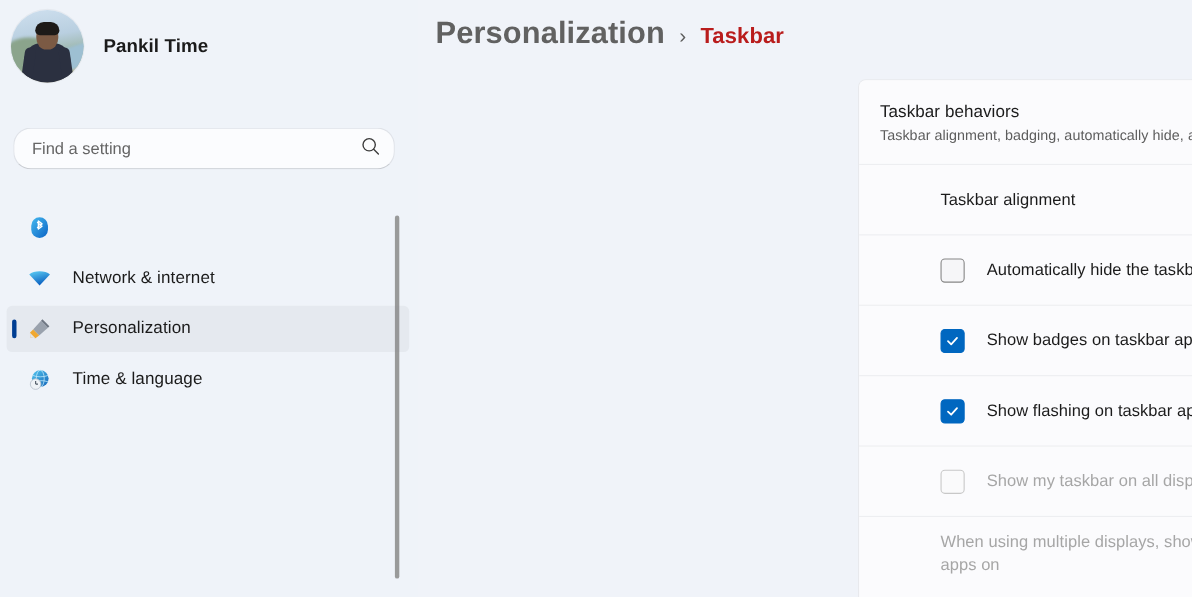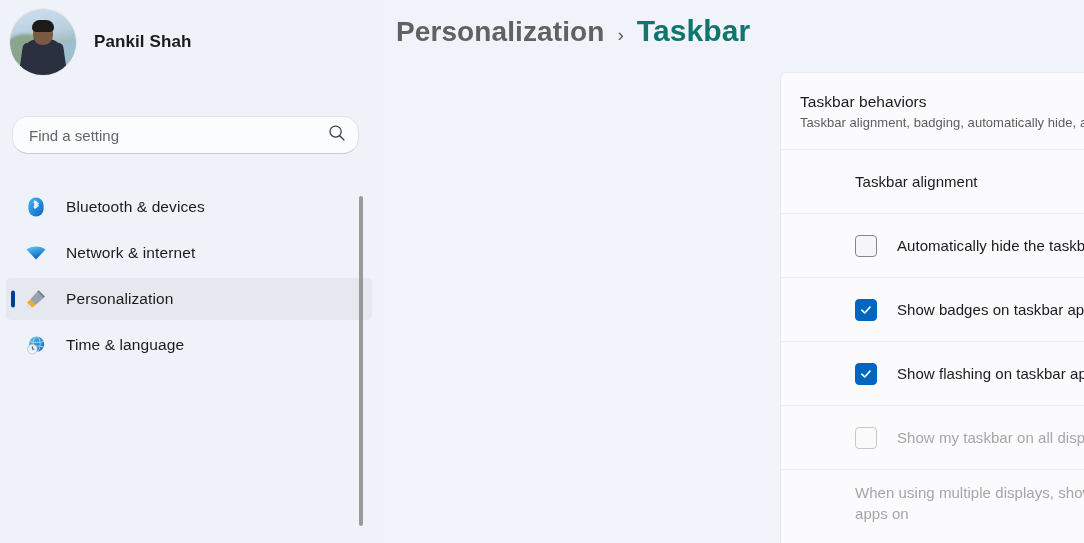--- a/index.html
+++ b/index.html
@@ -221,23 +221,23 @@
     color: #616161;
     letter-spacing: 0.1px;
   }
   .crumb-sep {
     font-size: 19px;
     color: #5c5c5c;
     margin: 0 13px;
     font-weight: 400;
   }
   .crumb-current {
-    font-size: 30px;
+    font-size: 20px;
     font-weight: 600;
-    color: #0f766e;
+    color: #b91c1c;
     letter-spacing: 0.1px;
   }
 
   .panel {
     position: absolute;
     left: 400px;
     top: 72px;
     width: 666px;
     height: 480px;
     background: #fbfbfd;
@@ -329,21 +329,21 @@
     <div class="account-block">
       <div class="avatar">
         <div class="hill"></div>
         <div class="water"></div>
         <div class="body"></div>
         <div class="arm-l"></div>
         <div class="arm-r"></div>
         <div class="head"></div>
         <div class="hair"></div>
       </div>
-      <div class="account-name">Pankil Shah</div>
+      <div class="account-name">Pankil Time</div>
     </div>
 
     <div class="search-box">
       <input class="search-input" type="text" placeholder="Find a setting" style="">
       <span class="search-icon">
         <svg width="18" height="18" viewBox="0 0 18 18">
           <circle cx="7.6" cy="7.6" r="5.6" fill="none" stroke="#3b3b3b" stroke-width="1.25"></circle>
           <line x1="11.7" y1="11.7" x2="16" y2="16" stroke="#3b3b3b" stroke-width="1.25" stroke-linecap="round"></line>
         </svg>
       </span>
@@ -359,21 +359,20 @@
             <defs>
                 <linearGradient id="gbt" x1="0" y1="0" x2="1" y2="1">
               <stop offset="0" stop-color="#45b9ef"></stop>
                   <stop offset="1" stop-color="#0b63c5"></stop>
             </linearGradient>
               </defs>
             <rect x="3.4" y="1.6" width="15.2" height="18.8" rx="7.6" fill="url(#gbt)"></rect>
             <path d="M9.1 6.2 L13.2 9.6 L9.9 12.2 L9.9 4.9 L13.2 7.5 L9.1 10.9" fill="none" stroke="#ffffff" stroke-width="1.25" stroke-linecap="round" stroke-linejoin="round"></path>
           </svg>
         </span>
-        <span class="nav-label">Bluetooth &amp; devices</span>
       </div>
 
       <div class="nav-item">
 
         <span class="nav-icon">
           <svg width="22" height="22" viewBox="0 0 22 22">
             <defs>
                 <linearGradient id="gwf" x1="0" y1="0" x2="0.4" y2="1">
               <stop offset="0" stop-color="#5fd0f5"></stop>
                   <stop offset="1" stop-color="#0a5fc0"></stop>

